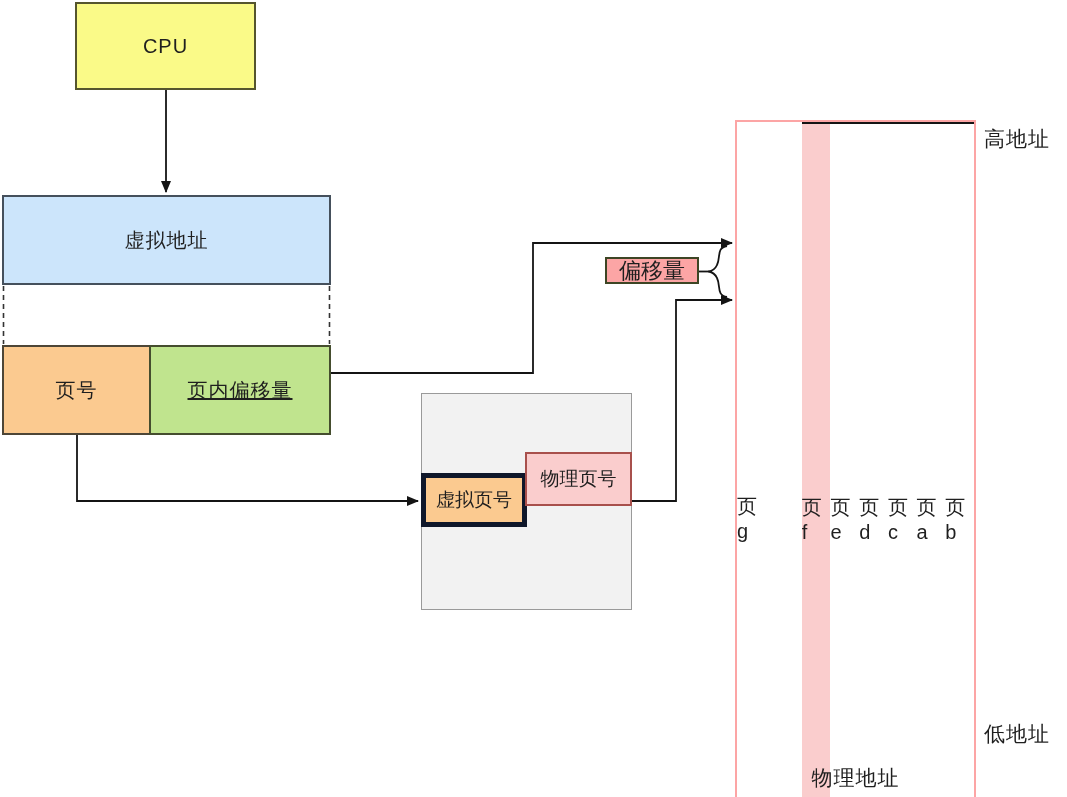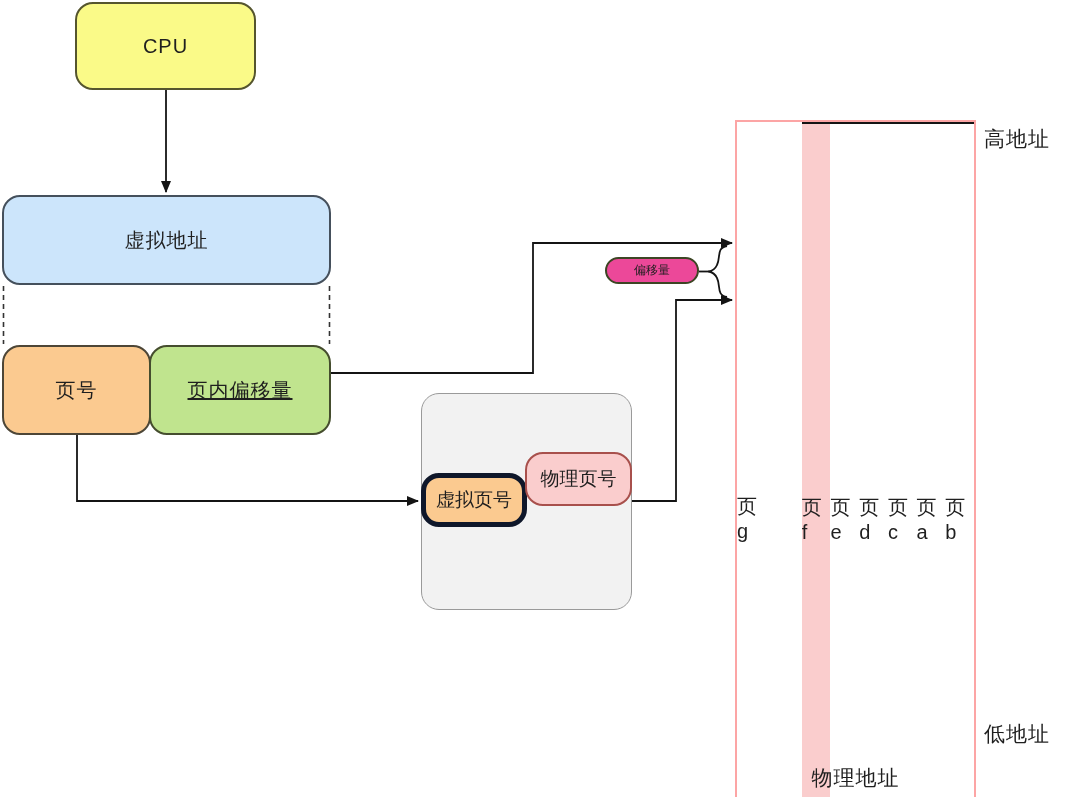--- a/index.html
+++ b/index.html
@@ -24,30 +24,29 @@
   }
   .box {
     position: absolute;
     box-sizing: border-box;
     display: flex;
     align-items: center;
     justify-content: center;
     font-size: 20px;
     letter-spacing: 1px;
     white-space: nowrap;
-    border-radius: 18px;
   }
   .cpu-box        { left: 75px;  top: 2px;   width: 181px; height: 88px;  background: #fafa88; border: 2px solid #55552e; }
   .va-box         { left: 2px;   top: 195px; width: 329px; height: 90px;  background: #cce5fb; border: 2px solid #45505c; }
   .pn-box         { left: 2px;   top: 345px; width: 149px; height: 90px;  background: #fbca90; border: 2px solid #4d4637; }
   .po-box         { left: 149px; top: 345px; width: 182px; height: 90px;  background: #c0e48e; border: 2px solid #454d2e; text-decoration: underline; }
   .ptable         { left: 421px; top: 393px; width: 211px; height: 217px; background: #f2f2f2; border: 1.5px solid #9a9a9a; }
   .vpn-cell       { left: 421px; top: 473px; width: 106px; height: 54px;  background: #fbca90; border: 5px solid #0f172a; font-size: 19px; letter-spacing: 0; }
   .ppn-cell       { left: 525px; top: 452px; width: 107px; height: 54px;  background: #facdcd; border: 2px solid #a8504c; font-size: 19px; letter-spacing: 0; }
-  .offset-tag     { left: 605px; top: 257px; width: 94px;  height: 27px;  background: #ec4899; border: 2px solid #3d4524; font-size: 12px; letter-spacing: 0; }
+  .offset-tag     { left: 605px; top: 257px; width: 94px;  height: 27px;  background: #fca5a5; border: 2px solid #3d4524; font-size: 22px; letter-spacing: 0; }
   .caption {
     position: absolute;
     font-size: 21px;
     letter-spacing: 1px;
     white-space: nowrap;
   }
   .ptable-caption { left: 421px; top: 617px; width: 211px; text-align: center; }
   .mem-caption    { left: 735px; top: 764px; width: 241px; text-align: center; }
   .high-label     { left: 984px; top: 125px; }
   .low-label      { left: 984px; top: 720px; }

